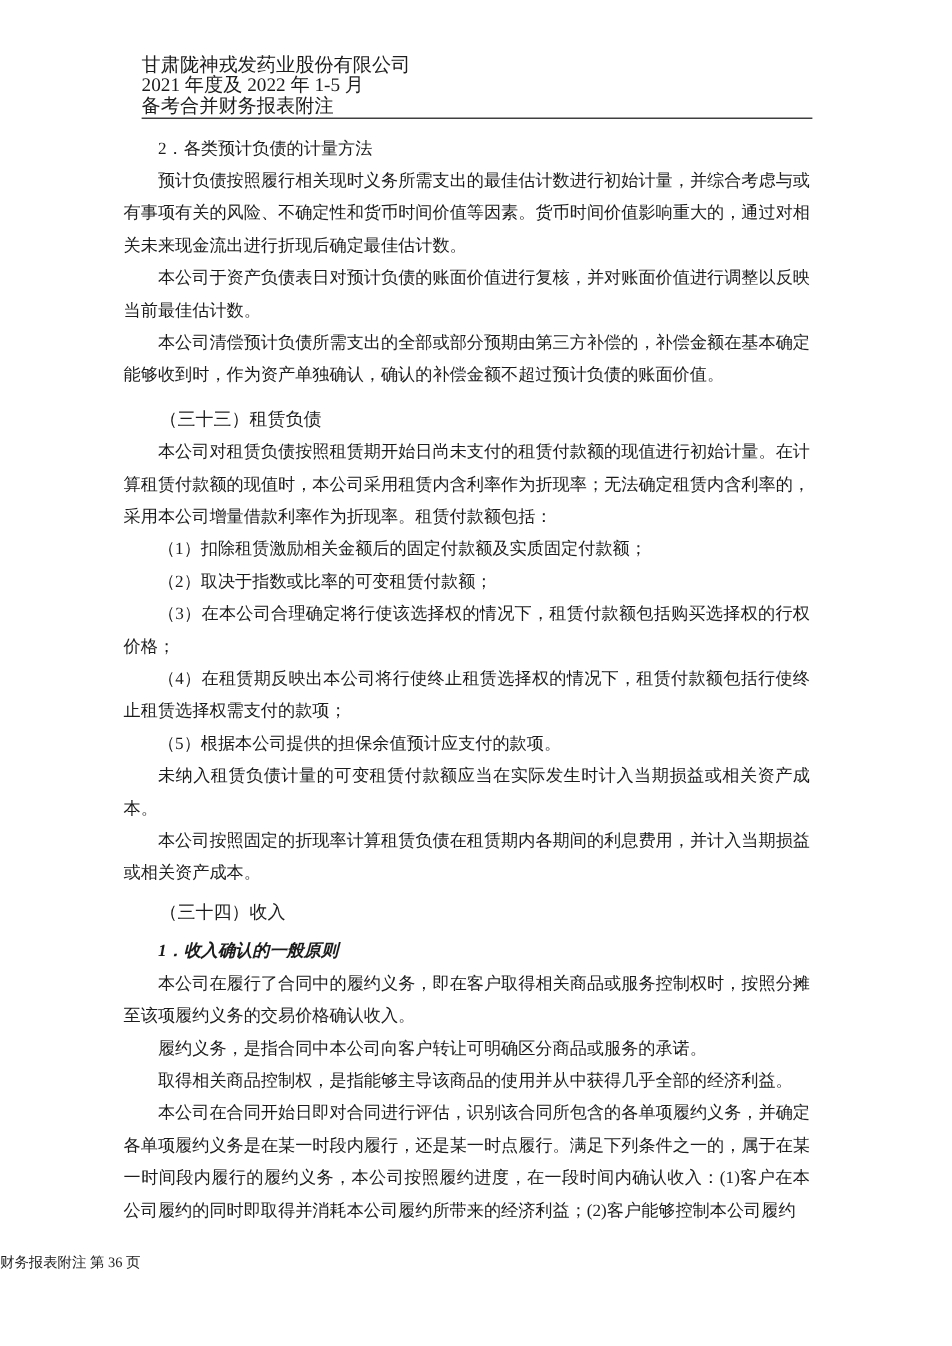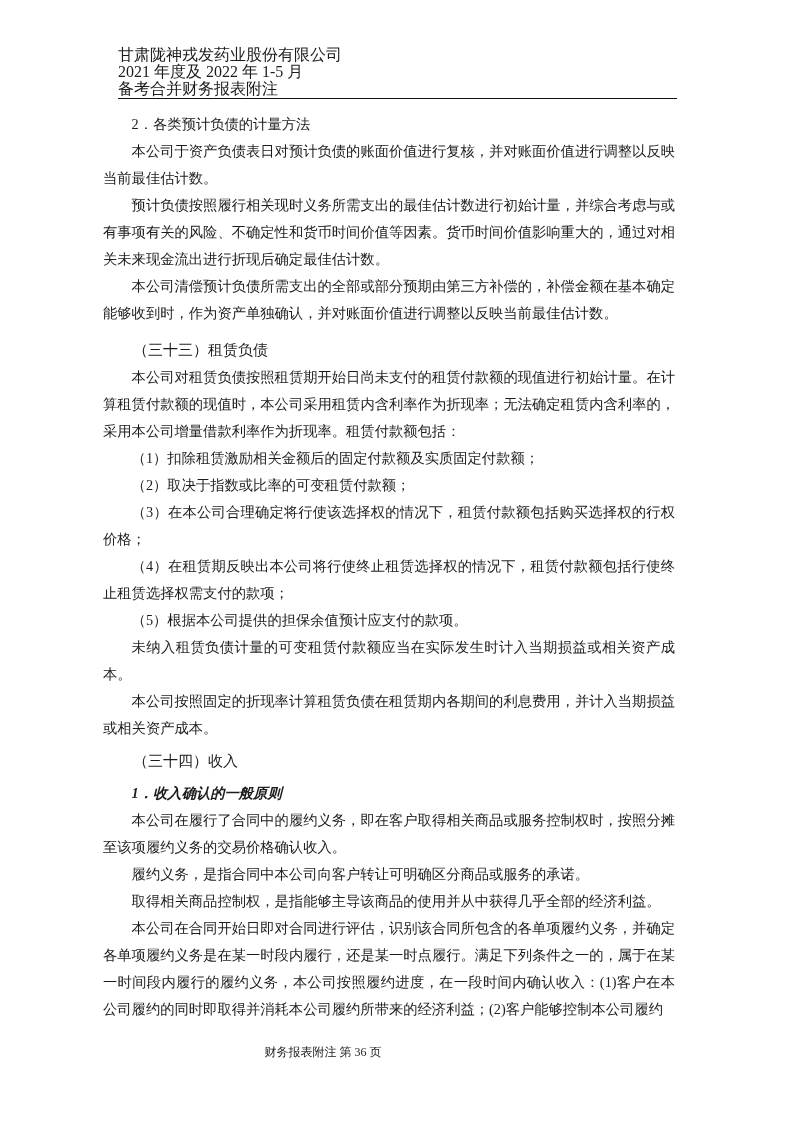--- a/index.html
+++ b/index.html
@@ -57,43 +57,42 @@
   .num-heading-bold {
     margin: 5px 0 0 0;
     text-indent: 2em;
     font-weight: bold;
     font-style: italic;
   }
   
   .doc-footer {
     width: 646px;
     margin-top: 20px;
-    text-align: center;
     font-size: 12px;
     line-height: 18px;
     color: #1c1c1c;
   }
 </style>
 </head>
 <body>
 
 <div class="page">
 
   <div class="doc-header">
     <div>甘肃陇神戎发药业股份有限公司</div>
     <div>2021 年度及 2022 年 1-5 月</div>
     <div>备考合并财务报表附注</div>
   </div>
   <hr class="header-rule">
 
   <div class="content">
     <p class="num-heading-plain">2．各类预计负债的计量方法</p>
+    <p class="para">预计负债按照履行相关现时义务所需支出的最佳估计数进行初始计量，并综合考虑与或有事项有关的风险、不确定性和货币时间价值等因素。货币时间价值影响重大的，通过对相关未来现金流出进行折现后确定最佳估计数。</p>
     <p class="para">本公司于资产负债表日对预计负债的账面价值进行复核，并对账面价值进行调整以反映当前最佳估计数。</p>
-    <p class="para">预计负债按照履行相关现时义务所需支出的最佳估计数进行初始计量，并综合考虑与或有事项有关的风险、不确定性和货币时间价值等因素。货币时间价值影响重大的，通过对相关未来现金流出进行折现后确定最佳估计数。</p>
-    <p class="para">本公司清偿预计负债所需支出的全部或部分预期由第三方补偿的，补偿金额在基本确定能够收到时，作为资产单独确认，并对账面价值进行调整以反映当前最佳估计数。</p>
+    <p class="para">本公司清偿预计负债所需支出的全部或部分预期由第三方补偿的，补偿金额在基本确定能够收到时，作为资产单独确认，确认的补偿金额不超过预计负债的账面价值。</p>
 
     <p class="sec-heading h33">（三十三）租赁负债</p>
     <p class="para">本公司对租赁负债按照租赁期开始日尚未支付的租赁付款额的现值进行初始计量。在计算租赁付款额的现值时，本公司采用租赁内含利率作为折现率；无法确定租赁内含利率的，采用本公司增量借款利率作为折现率。租赁付款额包括：</p>
     <p class="list-item">（1）扣除租赁激励相关金额后的固定付款额及实质固定付款额；</p>
     <p class="list-item">（2）取决于指数或比率的可变租赁付款额；</p>
     <p class="list-item">（3）在本公司合理确定将行使该选择权的情况下，租赁付款额包括购买选择权的行权价格；</p>
     <p class="list-item">（4）在租赁期反映出本公司将行使终止租赁选择权的情况下，租赁付款额包括行使终止租赁选择权需支付的款项；</p>
     <p class="list-item">（5）根据本公司提供的担保余值预计应支付的款项。</p>
     <p class="para">未纳入租赁负债计量的可变租赁付款额应当在实际发生时计入当期损益或相关资产成本。</p>
     <p class="para">本公司按照固定的折现率计算租赁负债在租赁期内各期间的利息费用，并计入当期损益或相关资产成本。</p>

